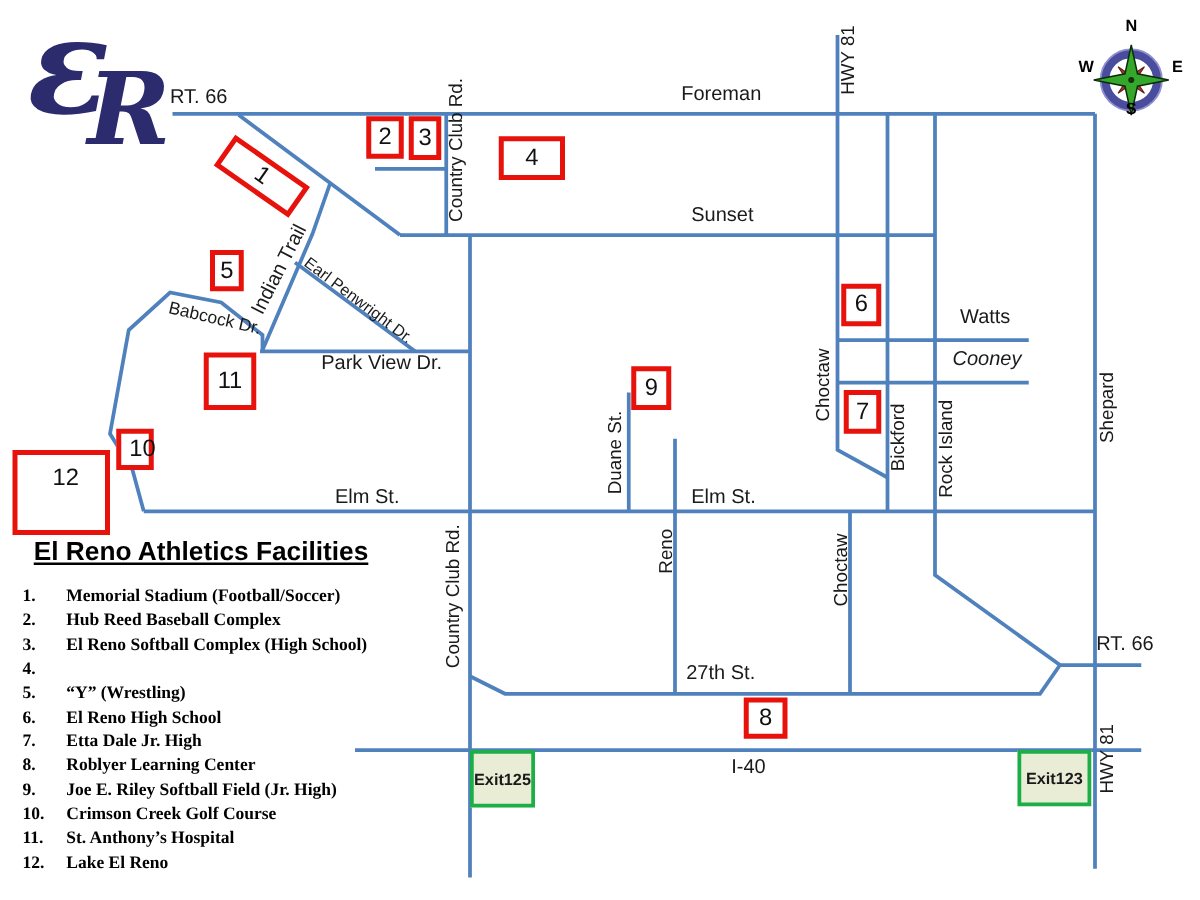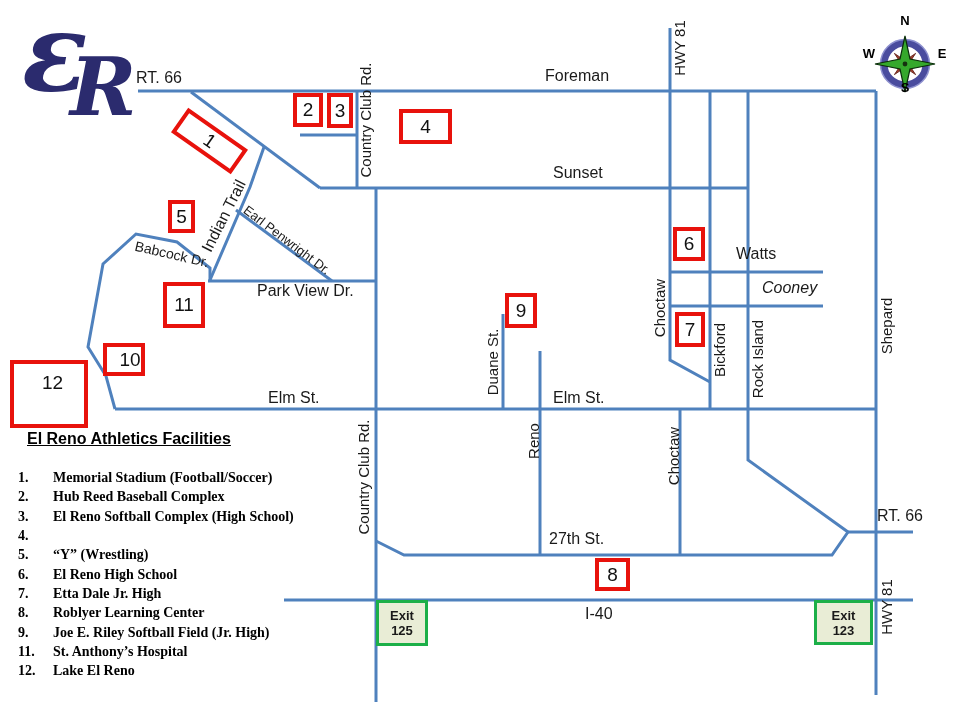--- a/index.html
+++ b/index.html
@@ -7,23 +7,23 @@
          font-family:"Liberation Sans",sans-serif;color:#1a1a1a;}
   svg.roads{position:absolute;left:0;top:0;}
   .lbl{position:absolute;font-size:16px;color:#1a1a1a;white-space:nowrap;}
   .vlbl{position:absolute;font-size:15px;color:#1a1a1a;white-space:nowrap;
         transform:translate(-50%,-50%) rotate(-90deg);}
   .dlbl{position:absolute;white-space:nowrap;color:#1a1a1a;}
   .marker{position:absolute;box-sizing:border-box;background:#fff;border:4px solid #e8120c;
           display:flex;align-items:center;justify-content:center;
           font-size:19px;color:#111;}
   .exit{position:absolute;box-sizing:border-box;background:#e9edd6;border:3px solid #1caf48;
-        display:flex;flex-direction:column;align-items:center;justify-content:center;
+        display:flex;flex-direction:row;align-items:center;justify-content:center;
         font-weight:bold;font-size:13px;line-height:15px;color:#1a1a1a;}
-  .legend-title{position:absolute;left:27px;top:430px;font-size:16px;font-weight:bold;
+  .legend-title{position:absolute;left:27px;top:430px;font-size:21px;font-weight:bold;
                 text-decoration:underline;color:#000;}
   .legend{position:absolute;left:18px;top:470px;font-family:"Liberation Serif",serif;
           font-weight:bold;font-size:14px;color:#000;}
   .lrow{display:flex;height:19.35px;align-items:flex-start;}
   .lnum{width:35px;flex:0 0 35px;}
   .logo{position:absolute;left:22px;top:8px;width:120px;height:125px;}
   .logo-e{position:absolute;left:0px;top:-18px;font-family:"DejaVu Serif",serif;
           font-style:italic;font-weight:bold;font-size:108px;color:#2b2b6e;}
   .logo-r{position:absolute;left:48px;top:32px;font-family:"DejaVu Serif",serif;
           font-style:italic;font-weight:bold;font-size:80px;color:#2b2b6e;}
@@ -77,21 +77,21 @@
     <circle cx="0" cy="11" r="2.4" fill="#15310f"></circle>
   </svg>
   <div class="clbl" style="left:905px;top:20px;">N</div>
   <div class="clbl" style="left:869px;top:53px;">W</div>
   <div class="clbl" style="left:942px;top:53px;">E</div>
   <div class="clbl" style="left:905px;top:87px;">S</div>
 
   <div class="lbl" style="left:136px;top:69px;">RT. 66</div>
   <div class="lbl" style="left:545px;top:67px;">Foreman</div>
   <div class="lbl" style="left:553px;top:164px;">Sunset</div>
-  <div class="lbl" style="left:736px;top:245px;">Watts</div>
+  <div class="lbl" style="left:768px;top:245px;">Watts</div>
   <div class="lbl" style="left:762px;top:279px;font-style:italic;">Cooney</div>
   <div class="lbl" style="left:257px;top:282px;">Park View Dr.</div>
   <div class="lbl" style="left:268px;top:389px;">Elm St.</div>
   <div class="lbl" style="left:553px;top:389px;">Elm St.</div>
   <div class="lbl" style="left:549px;top:530px;">27th St.</div>
   <div class="lbl" style="left:877px;top:507px;">RT. 66</div>
   <div class="lbl" style="left:563px;top:605px;margin-left:22px;">I-40</div>
 
   <div class="vlbl" style="left:679px;top:48px;">HWY 81</div>
   <div class="vlbl" style="left:365px;top:120px;">Country Club Rd.</div>
@@ -111,21 +111,21 @@
 
   <div class="marker" style="left:173px;top:126px;width:73px;height:30px;transform:rotate(35deg);">1</div>
   <div class="marker" style="left:293px;top:93px;width:30px;height:34px;">2</div>
   <div class="marker" style="left:327px;top:93px;width:26px;height:35px;">3</div>
   <div class="marker" style="left:399px;top:109px;width:53px;height:35px;">4</div>
   <div class="marker" style="left:168px;top:200px;width:27px;height:33px;">5</div>
   <div class="marker" style="left:673px;top:227px;width:32px;height:34px;">6</div>
   <div class="marker" style="left:675px;top:312px;width:30px;height:35px;">7</div>
   <div class="marker" style="left:595px;top:558px;width:35px;height:33px;">8</div>
   <div class="marker" style="left:505px;top:293px;width:32px;height:35px;">9</div>
-  <div class="marker" style="left:103px;top:343px;width:42px;height:33px;padding-left:12px;">10</div>
+  <div class="marker" style="left:93px;top:343px;width:30px;height:33px;padding-left:12px;">10</div>
   <div class="marker" style="left:163px;top:282px;width:42px;height:46px;">11</div>
   <div class="marker" style="left:10px;top:360px;width:78px;height:68px;align-items:flex-start;justify-content:flex-start;padding:8px 0 0 28px;">12</div>
 
   <div class="exit" style="left:376px;top:600px;width:52px;height:46px;">
     <span>Exit</span>
     <span>125</span>
   </div>
   <div class="exit" style="left:814px;top:600px;width:59px;height:45px;">
     <span>Exit</span>
     <span>123</span>
@@ -162,20 +162,24 @@
     </div>
     <div class="lrow">
       <span class="lnum">8.</span>
       <span>Roblyer Learning Center</span>
     </div>
     <div class="lrow">
       <span class="lnum">9.</span>
       <span>Joe E. Riley Softball Field (Jr. High)</span>
     </div>
     <div class="lrow">
+      <span class="lnum">10.</span>
+      <span>Crimson Creek Golf Course</span>
+    </div>
+    <div class="lrow">
       <span class="lnum">11.</span>
       <span>St. Anthony’s Hospital</span>
     </div>
     <div class="lrow">
       <span class="lnum">12.</span>
       <span>Lake El Reno</span>
     </div>
   </div>
 
 </div>

